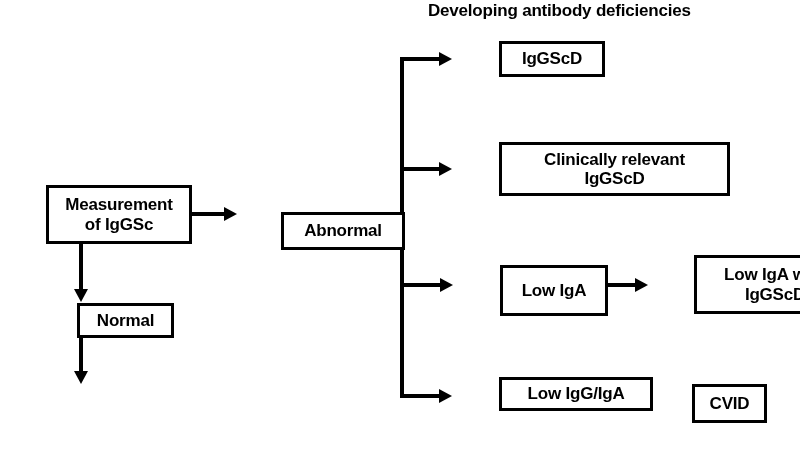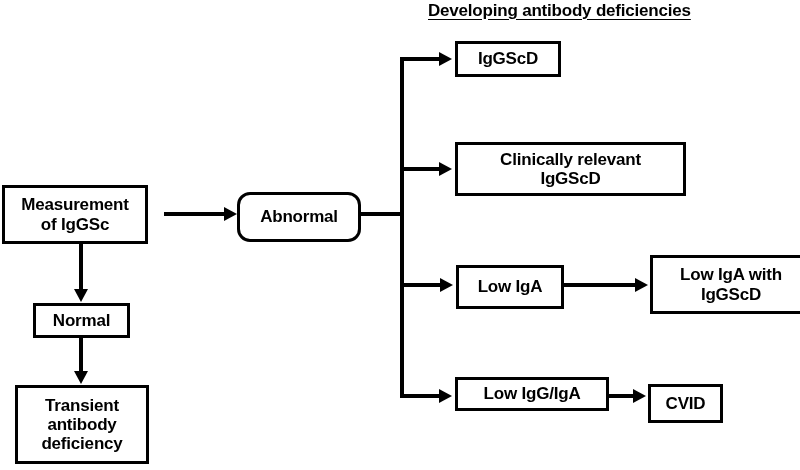--- a/index.html
+++ b/index.html
@@ -16,39 +16,39 @@
     overflow: hidden;
   }
   .title {
     position: absolute;
     font-weight: bold;
     font-size: 17px;
     color: #000000;
     line-height: 1.1;
     letter-spacing: -0.2px;
     white-space: nowrap;
-    text-decoration: underline;
     text-underline-offset: 3px;
   }
   .node {
     position: absolute;
     box-sizing: border-box;
     border: 3px solid #000000;
     background: #ffffff;
     color: #000000;
     font-weight: bold;
     font-size: 17px;
     line-height: 1.12;
     letter-spacing: -0.2px;
     display: flex;
     align-items: center;
     justify-content: center;
     text-align: center;
     padding: 0 14px;
     white-space: pre-line;
+    margin-left: 44px;
   }
   .edge {
     position: absolute;
     background: #000000;
   }
   .edge.h { height: 4px; }
   .edge.v { width: 4px; }
   .arrowhead {
     position: absolute;
     width: 0;
@@ -101,32 +101,29 @@
   <div class="arrowhead right" style="left:635px; top:278px;"></div>
 
   <div class="edge h" style="left:609px; top:394px; width:27px;"></div>
   <div class="arrowhead right" style="left:633px; top:389px;"></div>
 
   <div class="node" style="left:2px; top:185px; width:146px; height:59px;">Measurement
 of IgGSc</div>
 
   <div class="node" style="left:33px; top:303px; width:97px; height:35px;text-align:right;">Normal</div>
 
-  <div class="node" style="left:15px; top:385px; width:134px; height:79px;">Transient
-antibody
-deficiency</div>
 
-  <div class="node" style="left:237px; top:192px; width:124px; height:50px;border-radius:13px;">Abnormal</div>
+  <div class="node" style="left:237px; top:212px; width:124px; height:38px;">Abnormal</div>
 
   <div class="node" style="left:455px; top:41px; width:106px; height:36px;">IgGScD</div>
 
   <div class="node" style="left:455px; top:142px; width:231px; height:54px;">Clinically relevant
 IgGScD</div>
 
-  <div class="node" style="left:456px; top:265px; width:108px; height:44px;">Low IgA</div>
+  <div class="node" style="left:456px; top:265px; width:108px; height:51px;">Low IgA</div>
 
   <div class="node" style="left:650px; top:255px; width:162px; height:59px;">Low IgA with
 IgGScD</div>
 
   <div class="node" style="left:455px; top:377px; width:154px; height:34px;">Low IgG/IgA</div>
 
   <div class="node" style="left:648px; top:384px; width:75px; height:39px;">CVID</div>
 
 </div>
 

